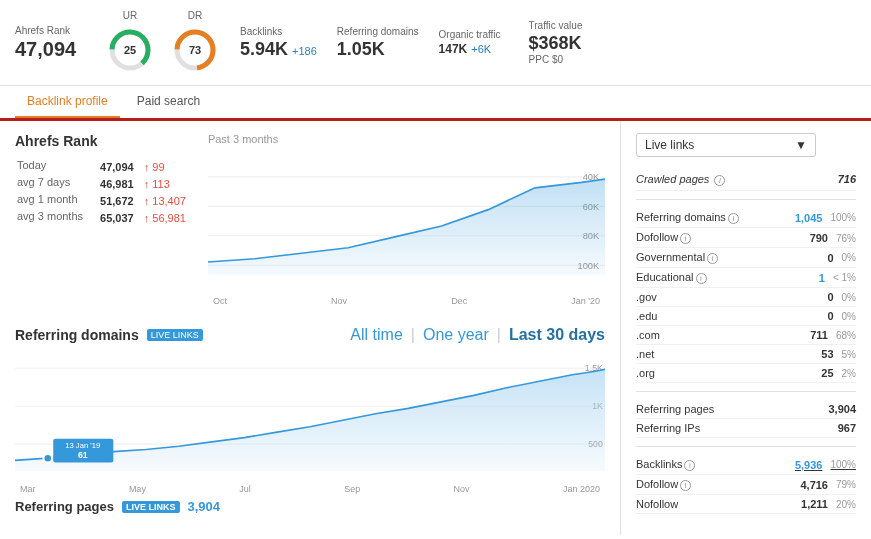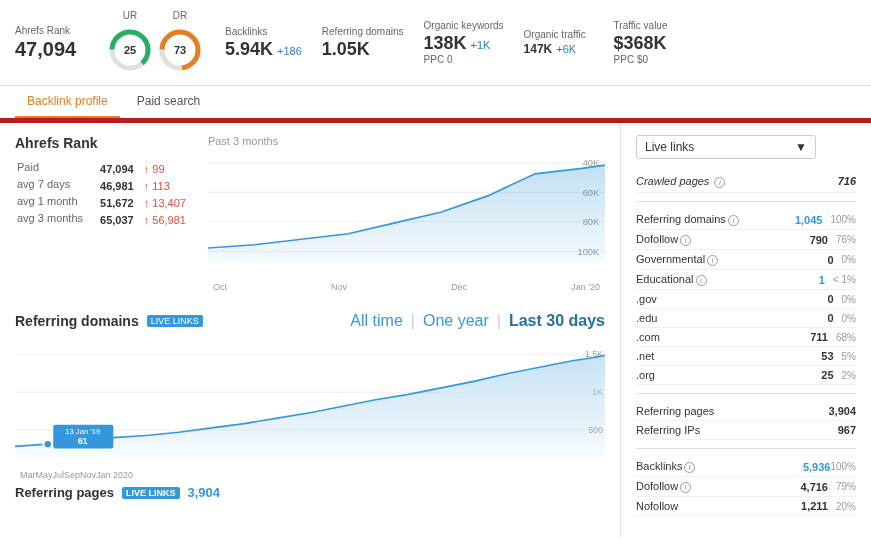--- a/index.html
+++ b/index.html
@@ -28,40 +28,41 @@
       font-size: 20px;
       font-weight: bold;
       color: #333;
     }
     .change-up { color: #e74c3c; }
     .change-blue { color: #2980b9; }
     .ppc-label { font-size: 10px; color: #666; }
     
     .gauge-container {
       display: flex;
+      gap: 15px;
     }
     
     .gauge-item {
       display: flex;
       flex-direction: column;
       align-items: center;
     }
     .gauge-label {
       font-size: 10px;
       color: #666;
       margin-bottom: 4px;
     }
     
     
     .gauge-svg { width: 50px; height: 50px; position: relative; }
     
     .nav-tabs {
       display: flex;
       padding: 0 15px;
-      border-bottom: 5px solid #b91c1c;
+      border-bottom: 3px solid #b91c1c;
       gap: 5px;
     }
     .nav-tab {
       padding: 8px 12px;
       cursor: pointer;
       font-size: 12px;
       color: #555;
       border-bottom: 2px solid transparent;
       text-decoration: none;
     }
@@ -106,21 +107,21 @@
       padding-bottom: 3px;
     }
     .rank-table tr td:nth-child(2) {
       font-weight: bold;
       padding-right: 8px;
     }
     
     .chart-period {
       font-size: 11px;
       color: #999;
-      margin-bottom: 5px;
+      margin-bottom: 21px;
     }
     
     .chart-area {
       position: relative;
       width: 100%;
       height: 120px;
       margin-bottom: 15px;
     }
     
     .chart-area svg {
@@ -232,21 +233,21 @@
       justify-content: space-between;
       font-size: 9px;
       color: #999;
       padding: 0 5px;
       margin-top: -5px;
       margin-bottom: 10px;
     }
     
     .x-axis-labels-ref {
       display: flex;
-      justify-content: flex-start;
+      justify-content: space-between;
       font-size: 9px;
       color: #999;
       padding: 0 5px;
       margin-top: -8px;
       margin-bottom: 5px;
     }
   </style>
 </head>
 <body>
 
@@ -282,28 +283,20 @@
       <span class="metric-value" style="font-size:18px;">5.94K</span>
       <span class="change-blue" style="font-size:11px;">+186</span>
     </div>
   </div>
 
   <div class="metric-block">
     <span class="metric-label">Referring domains</span>
     <span class="metric-value" style="font-size:18px;">1.05K</span>
   </div>
 
-  <div class="metric-block">
-    <span class="metric-label">Organic keywords</span>
-    <div style="display:flex;align-items:baseline;gap:4px;">
-      <span class="metric-value" style="font-size:18px;">138K</span>
-      <span class="change-blue" style="font-size:11px;">+1K</span>
-    </div>
-    <span class="ppc-label">PPC 0</span>
-  </div>
 
   <div class="metric-block">
     <span class="metric-label">Organic traffic</span>
     <div style="display:flex;align-items:baseline;gap:4px;">
       <span class="metric-value" style="font-size:12px;">147K</span>
       <span class="change-blue" style="font-size:11px;">+6K</span>
     </div>
   </div>
 
   <div class="metric-block">
@@ -322,21 +315,21 @@
 <div class="main-content">
 
   <div class="left-panel">
 
     <div style="display:flex;gap:20px;margin-bottom:10px;">
       <div>
         <div class="section-title">Ahrefs Rank</div>
         <table class="rank-table">
           <tbody>
               <tr>
-            <td>Paid</td>
+            <td>Today</td>
             <td>47,094</td>
             <td class="change-up">↑ 99</td>
           </tr>
           <tr>
             <td>avg 7 days</td>
             <td>46,981</td>
             <td class="change-up">↑ 113</td>
           </tr>
           <tr>
             <td>avg 1 month</td>
@@ -466,21 +459,21 @@
         <span>
           Referring domains<span class="info-icon">i</span>
         </span>
         <div style="display:flex;gap:8px;align-items:center;">
           <span class="right-stat-value blue">1,045</span>
           <span class="right-stat-pct">100%</span>
         </div>
       </div>
       <div class="right-stat-row">
         <span>Dofollow<span class="info-icon">i</span></span>
-        <div style="display:flex;gap:8px;align-items:flex-start;">
+        <div style="display:flex;gap:8px;align-items:flex-end;">
           <span class="right-stat-value">790</span>
           <span class="right-stat-pct">76%</span>
         </div>
       </div>
       <div class="right-stat-row">
         <span>Governmental<span class="info-icon">i</span></span>
         <div style="display:flex;gap:8px;align-items:center;">
           <span class="right-stat-value">0</span>
           <span class="right-stat-pct">0%</span>
         </div>
@@ -540,21 +533,21 @@
       <span class="right-stat-value">967</span>
     </div>
 
     <hr class="divider">
 
     <div>
       <div class="right-stat-row">
         <span>
           Backlinks<span class="info-icon">i</span>
         </span>
-        <div style="display:flex;gap:0;align-items:center;">
+        <div style="display:flex;gap:8px;align-items:center;text-decoration:underline;">
           <span class="right-stat-value blue">5,936</span>
           <span class="right-stat-pct">100%</span>
         </div>
       </div>
       <div class="right-stat-row">
         <span>Dofollow<span class="info-icon">i</span></span>
         <div style="display:flex;gap:8px;align-items:center;">
           <span class="right-stat-value">4,716</span>
           <span class="right-stat-pct">79%</span>
         </div>

